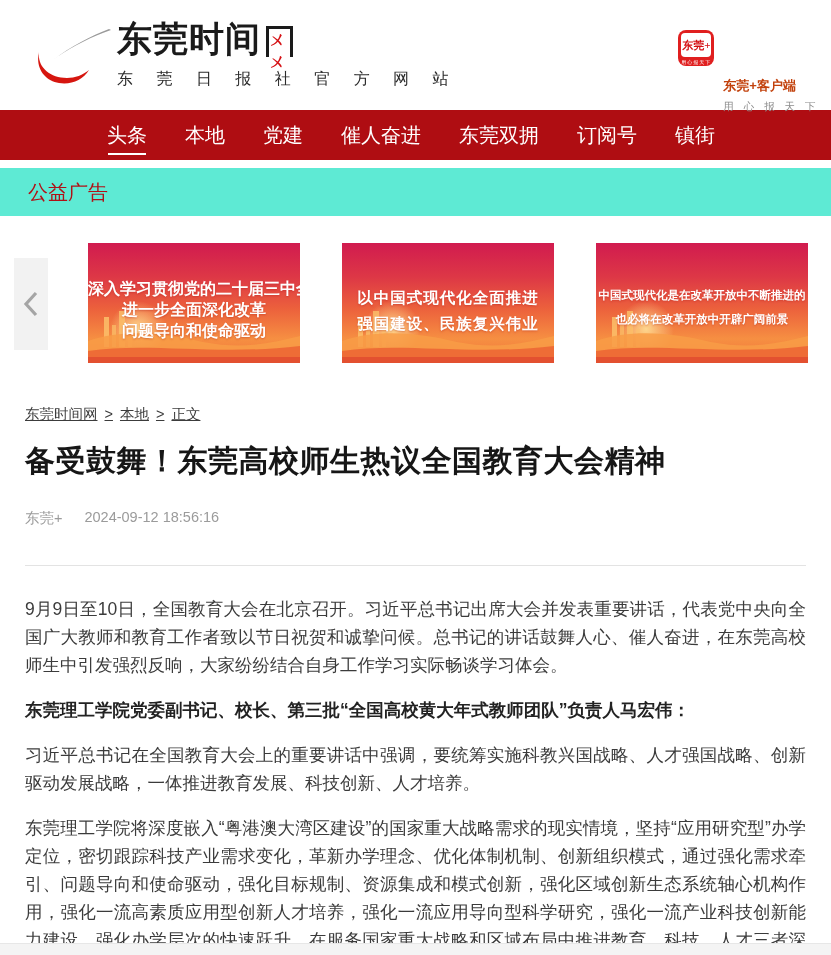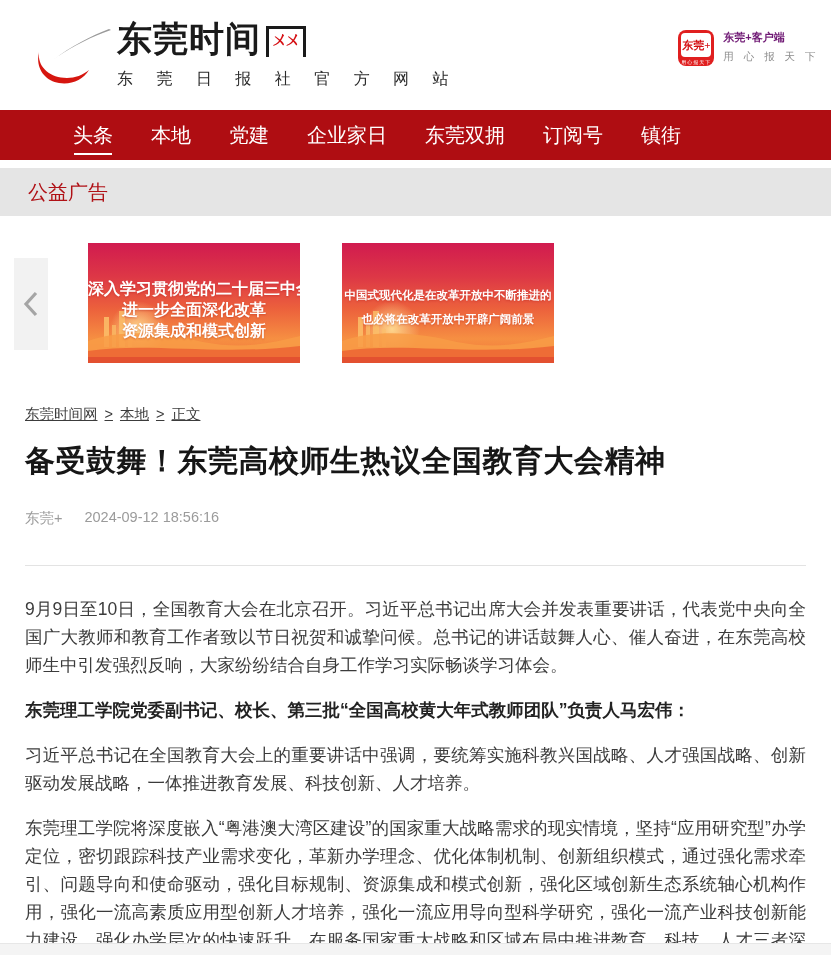--- a/index.html
+++ b/index.html
@@ -6,40 +6,40 @@
   html,body { background:#fff; }
   body { font-family:"Liberation Sans","DejaVu Sans",sans-serif; }
   .page { position:relative; width:831px; height:955px; background:#fff; overflow:hidden; margin:0 auto; }
 
   
   .site-header { position:relative; height:110px; background:#fff; }
   .logo { position:absolute; left:33px; top:14px; display:flex; align-items:flex-start; cursor:pointer; }
   .logo-swoosh { margin-top:14px; }
   .logo-text { margin-left:2px; }
   .wordmark { display:flex; align-items:center; font-size:35px; font-weight:700; color:#1a1a1a; letter-spacing:1px; height:50px; }
-  .wang-box { display:inline-flex; justify-content:center; width:40px; height:31px; border:3px solid #1a1a1a; border-bottom:none; margin-left:5px; margin-top:4px; }
+  .wang-box { display:inline-flex; justify-content:center; width:27px; height:31px; border:3px solid #1a1a1a; border-bottom:none; margin-left:5px; margin-top:4px; }
   .wang-x { color:#d50f13; font-size:16px; font-weight:900; letter-spacing:-3px; line-height:22px; padding-right:3px; }
   .logo-subtitle { margin-top:5px; font-size:16px; letter-spacing:9.5px; color:#2b2b2b; white-space:nowrap; }
 
   .app-badge { position:absolute; right:12px; top:30px; display:flex; gap:9px; align-items:flex-start; cursor:pointer; }
   .app-icon { position:relative; width:36px; height:36px; background:#e01f1f; border-radius:8px; overflow:hidden; flex:none; }
   .app-icon-inner { position:absolute; left:3px; right:3px; top:3px; bottom:9px; background:#fff; border-radius:4px;
       color:#d40f12; font-family:"Liberation Serif","DejaVu Serif",serif; font-weight:700; font-size:11px;
       display:flex; align-items:center; justify-content:center; white-space:nowrap; }
   .app-icon-sub { position:absolute; left:0; right:0; bottom:1px; color:#fff; font-size:5px; text-align:center; letter-spacing:1px; }
-  .app-title { font-size:11px; font-weight:700; color:#701a75; white-space:nowrap; }
+  .app-title { font-size:13px; font-weight:700; color:#c2410c; white-space:nowrap;margin-top:47px; }
   .app-sub { margin-top:5px; font-size:10.5px; color:#8d8d8d; letter-spacing:3.5px; white-space:nowrap; }
 
   
-  .main-nav { height:50px; background:#AF0D12; display:flex; gap:38px; padding-left:73px; overflow:hidden; white-space:nowrap; }
+  .main-nav { height:50px; background:#AF0D12; display:flex; gap:38px; padding-left:107px; overflow:hidden; white-space:nowrap; }
   .main-nav a { position:relative; color:#fff; font-size:20px; line-height:50px; text-decoration:none; flex:none; }
   .main-nav a.active::after { content:""; position:absolute; left:50%; transform:translateX(-50%); bottom:5px; width:38px; height:2px; background:#fff; }
 
   
-  .section-strip { position:relative; margin-top:8px; height:48px; background:#e5e5e5; line-height:48px; }
+  .section-strip { position:relative; margin-top:8px; height:48px; background:#5eead4; line-height:48px; }
   .section-label { margin-left:28px; font-size:20px; color:#B01116; }
   .section-bar { position:absolute; left:15px; bottom:-6px; width:153px; height:6px; background:#B01116; }
 
   
   .carousel { position:relative; height:168px; background:#fff; }
   .car-prev { position:absolute; left:14px; top:42px; width:34px; height:92px; background:#f2f2f2; border:none; cursor:pointer;
       display:flex; align-items:center; justify-content:center; }
   .banners { position:absolute; left:88px; top:27px; display:flex; gap:42px; }
   .banner { position:relative; width:212px; height:120px; overflow:hidden; cursor:pointer;
       background:linear-gradient(180deg,#d11b4f 0%,#dd3746 28%,#ec613c 55%,#f68f42 80%,#f0743a 100%); }
@@ -96,21 +96,21 @@
         <div class="app-title">东莞+客户端</div>
         <div class="app-sub">用 心 报 天 下</div>
       </div>
     </div>
   </header>
 
   <nav class="main-nav">
     <a href="#" class="active">头条</a>
     <a href="#">本地</a>
     <a href="#">党建</a>
-    <a href="#">企业家日</a>
+    <a href="#">催人奋进</a>
     <a href="#">东莞双拥</a>
     <a href="#">订阅号</a>
     <a href="#">镇街</a>
   </nav>
 
   <div class="section-strip">
     <span class="section-label">公益广告</span>
     <span class="section-bar"></span>
   </div>
 
@@ -136,24 +136,40 @@
           <rect x="24" y="24" width="4" height="22" fill="#fbc06a" opacity="0.7"></rect>
           <rect x="31" y="10" width="6" height="36" fill="#fbc06a" opacity="0.8"></rect>
           <rect x="40" y="28" width="4" height="18" fill="#fbc06a" opacity="0.6"></rect>
           <path d="M0,40 C40,26 85,34 115,41 C155,49 182,42 212,35 L212,62 L0,62 Z" fill="#f89c46" opacity="0.85"></path>
           <path d="M0,50 C60,41 130,55 212,45 L212,62 L0,62 Z" fill="#ec6734" opacity="0.9"></path>
           <rect y="56" width="212" height="6" fill="#e35030"></rect>
         </svg>
         <div class="banner-text">
           <div class="line">深入学习贯彻党的二十届三中全会精神</div>
           <div class="line">进一步全面深化改革</div>
-          <div class="line">资源集成和模式创新</div>
-        </div>
-      </div>
-
+          <div class="line">问题导向和使命驱动</div>
+        </div>
+      </div>
+
+      <div class="banner b1">
+        <svg class="skyline" width="212" height="62" viewBox="0 0 212 62">
+          <circle cx="50" cy="28" r="28" fill="url(#sun)"></circle>
+          <rect x="16" y="16" width="5" height="30" fill="#fbc06a" opacity="0.85"></rect>
+          <rect x="24" y="24" width="4" height="22" fill="#fbc06a" opacity="0.7"></rect>
+          <rect x="31" y="10" width="6" height="36" fill="#fbc06a" opacity="0.8"></rect>
+          <rect x="40" y="28" width="4" height="18" fill="#fbc06a" opacity="0.6"></rect>
+          <path d="M0,40 C40,26 85,34 115,41 C155,49 182,42 212,35 L212,62 L0,62 Z" fill="#f89c46" opacity="0.85"></path>
+          <path d="M0,50 C60,41 130,55 212,45 L212,62 L0,62 Z" fill="#ec6734" opacity="0.9"></path>
+          <rect y="56" width="212" height="6" fill="#e35030"></rect>
+        </svg>
+        <div class="banner-text">
+          <div class="line">以中国式现代化全面推进</div>
+          <div class="line">强国建设、民族复兴伟业</div>
+        </div>
+      </div>
 
       <div class="banner b2">
         <svg class="skyline" width="212" height="62" viewBox="0 0 212 62">
           <circle cx="50" cy="28" r="28" fill="url(#sun)"></circle>
           <rect x="16" y="16" width="5" height="30" fill="#fbc06a" opacity="0.85"></rect>
           <rect x="24" y="24" width="4" height="22" fill="#fbc06a" opacity="0.7"></rect>
           <rect x="31" y="10" width="6" height="36" fill="#fbc06a" opacity="0.8"></rect>
           <rect x="40" y="28" width="4" height="18" fill="#fbc06a" opacity="0.6"></rect>
           <path d="M0,40 C40,26 85,34 115,41 C155,49 182,42 212,35 L212,62 L0,62 Z" fill="#f89c46" opacity="0.85"></path>
           <path d="M0,50 C60,41 130,55 212,45 L212,62 L0,62 Z" fill="#ec6734" opacity="0.9"></path>

